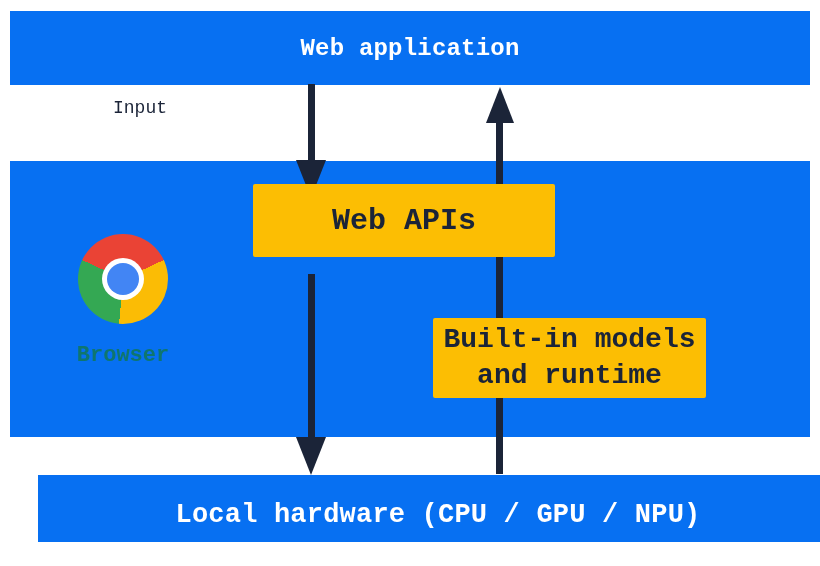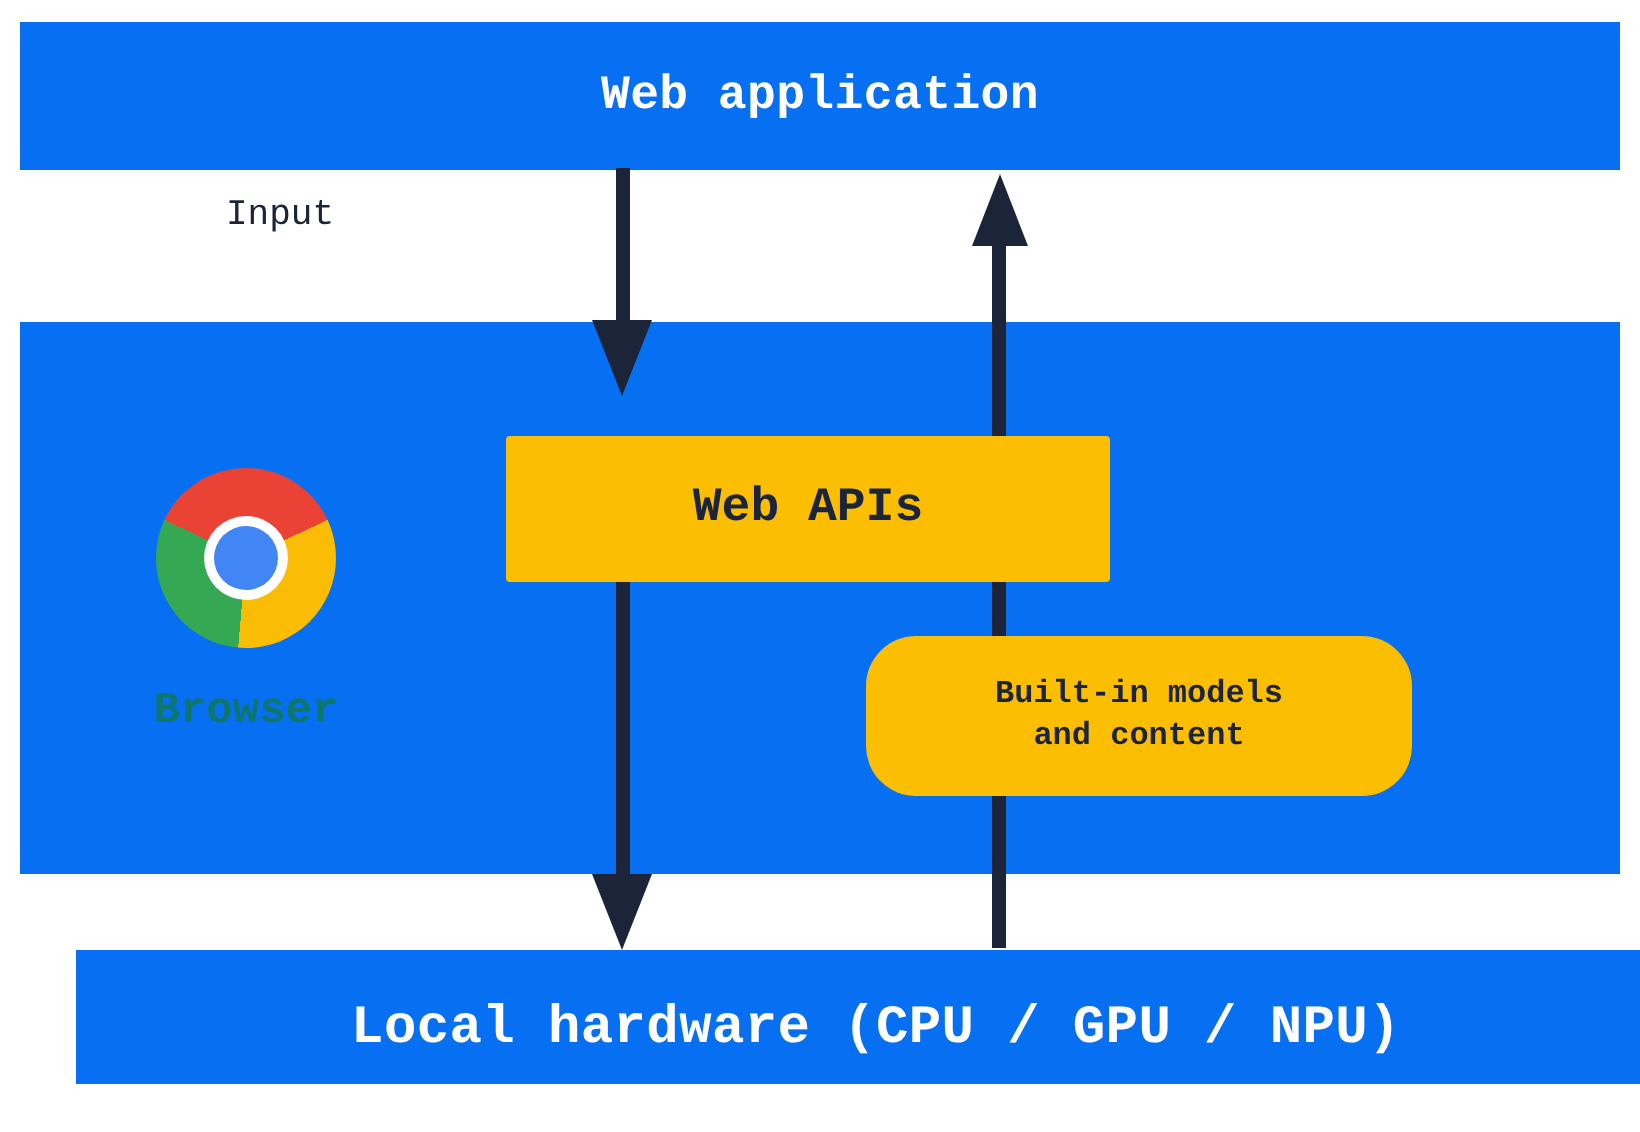--- a/index.html
+++ b/index.html
@@ -73,22 +73,22 @@
     color: var(--ink-navy, #1B2438);
     display: flex;
     flex-direction: column;
     align-items: center;
     justify-content: center;
     font-weight: bold;
     text-align: center;
     z-index: 2;
     border-radius: 2px;
   }
-  .box-web-apis { left: 253px; top: 218px; width: 302px; height: 73px; font-size: 24px; }
-  .box-builtin  { left: 433px; top: 318px; width: 273px; height: 80px; font-size: 16px; line-height: 1.3; border-radius: 25px; }
+  .box-web-apis { left: 253px; top: 184px; width: 302px; height: 73px; font-size: 30px; }
+  .box-builtin  { left: 433px; top: 318px; width: 273px; height: 80px; font-size: 28px; line-height: 1.3; }
 
   
   .chrome-logo {
     position: absolute;
     left: 78px; top: 234px;
     width: 90px; height: 90px;
     border-radius: 50%;
     background: conic-gradient(
       var(--chrome-red, #EA4335) 0deg 65deg,
       var(--chrome-yellow, #FBBC05) 65deg 185deg,
@@ -150,20 +150,20 @@
       <div class="chrome-core"></div>
     </div>
   </div>
   <div class="browser-label">Browser</div>
 
   <div class="yellow-box box-web-apis">
     <div>Web APIs</div>
   </div>
   <div class="yellow-box box-builtin">
     <div>Built-in models</div>
-    <div>and content</div>
+    <div>and runtime</div>
   </div>
 
   <div class="band band-bottom">
     <div class="band-label">Local hardware (CPU / GPU / NPU)</div>
   </div>
 
 </div>
 
 </body></html>

